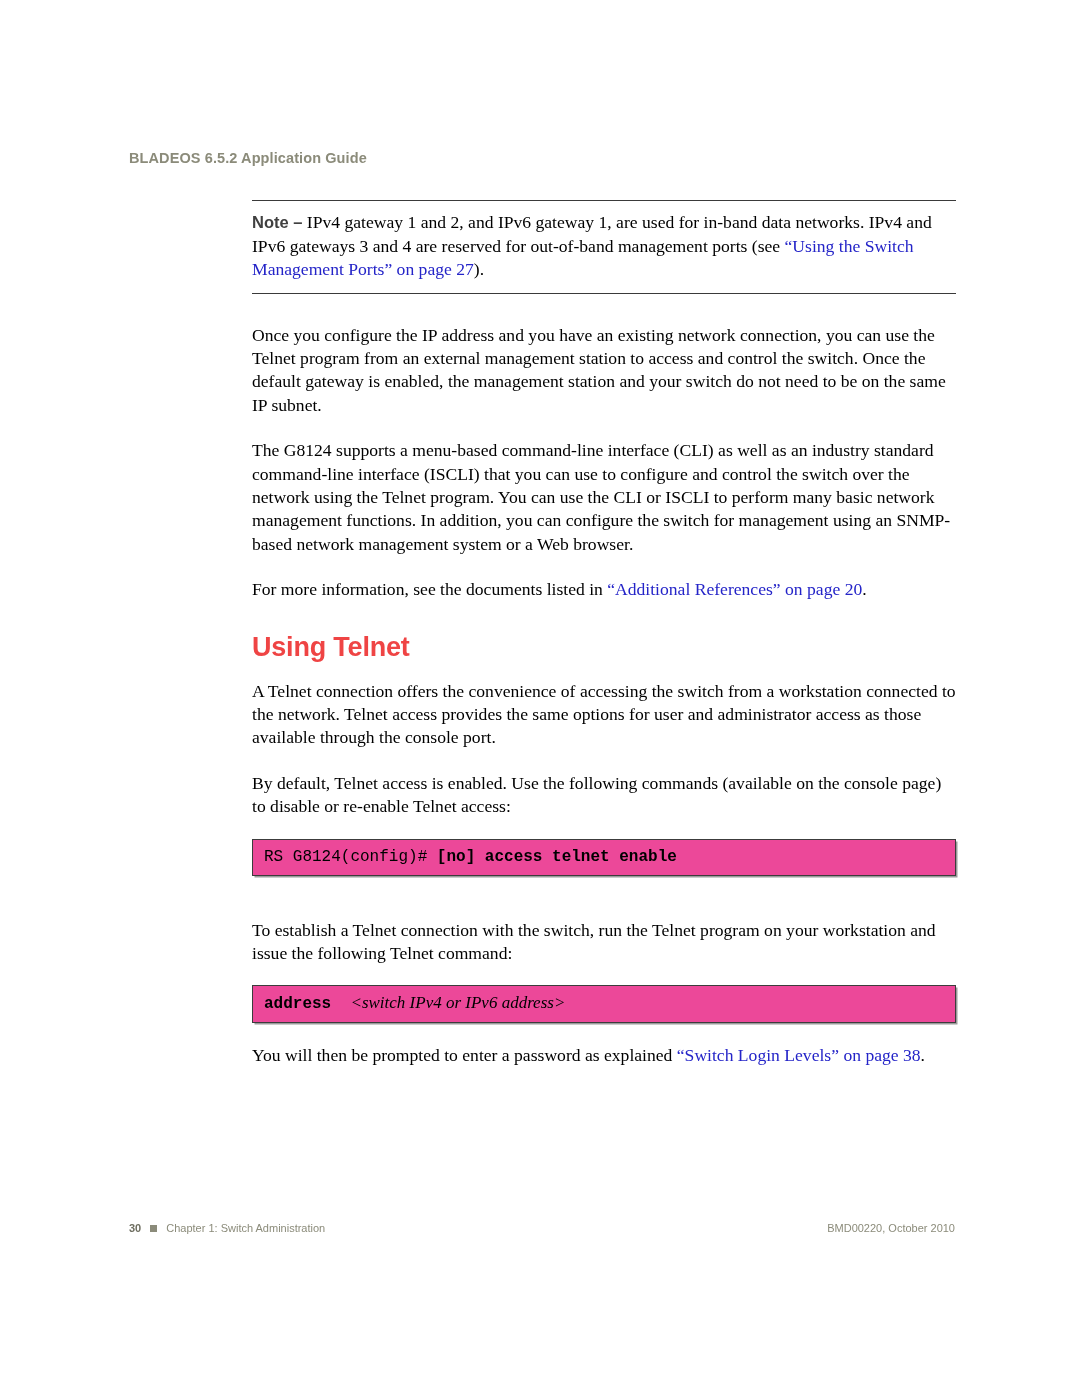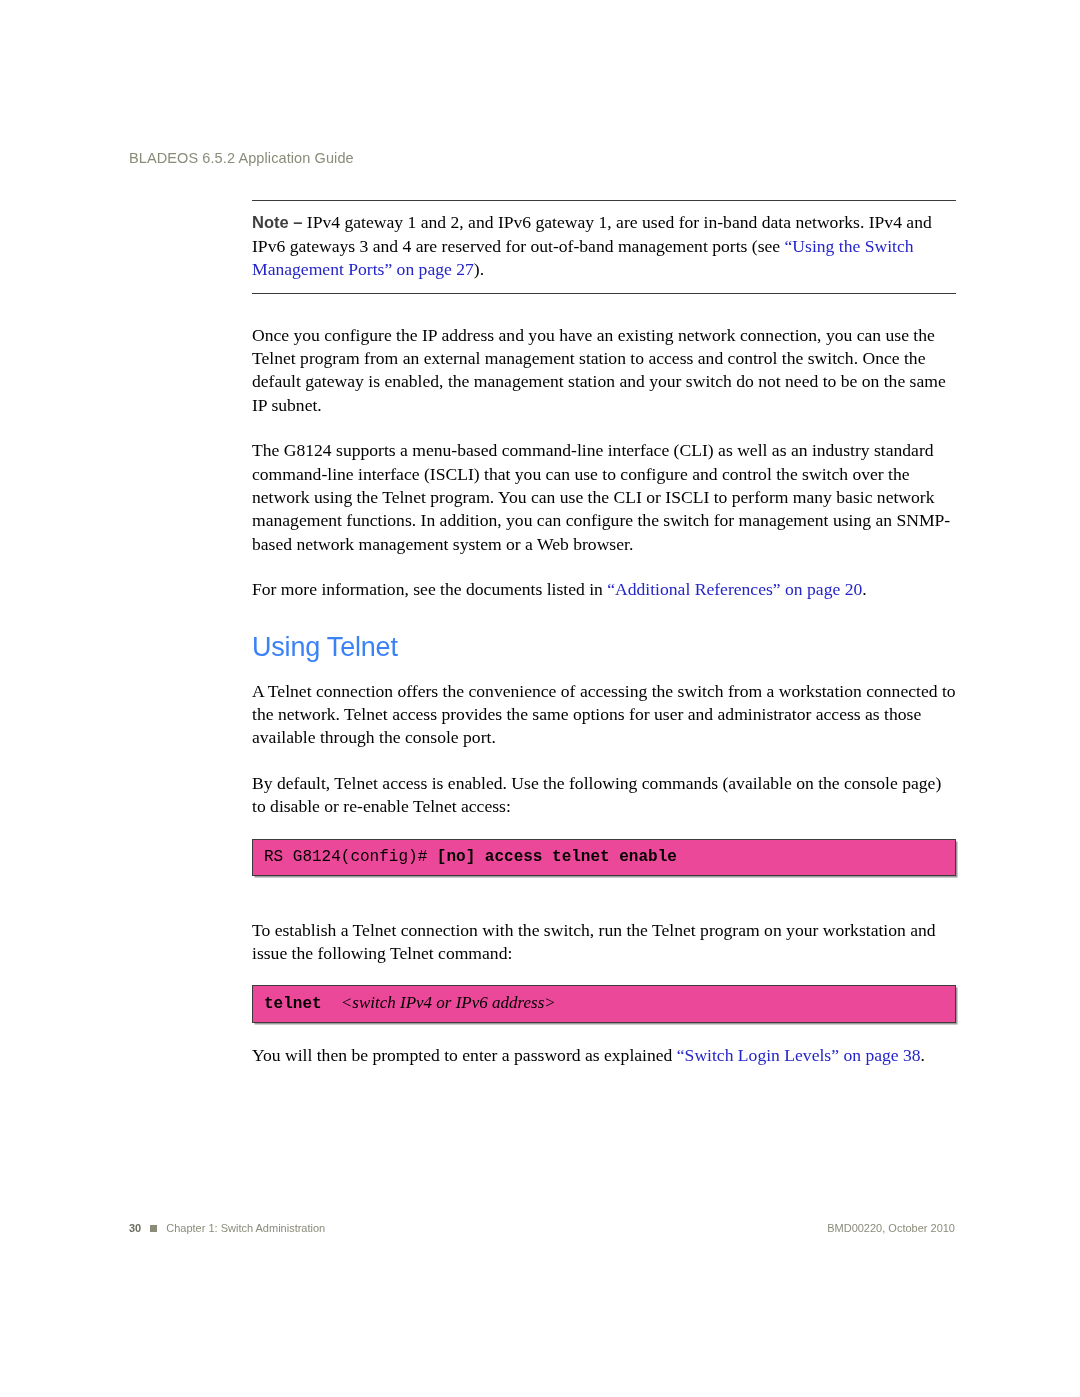--- a/index.html
+++ b/index.html
@@ -22,21 +22,21 @@
     width: 1080px;
     height: 1397px;
   }
 
   
   .running-header {
     position: absolute;
     left: 129px;
     top: 150px;
     font-family: "Liberation Sans", "DejaVu Sans", sans-serif;
-    font-weight: normal;
+    font-weight: bold;
     font-size: 14.5px;
     letter-spacing: 0.1px;
     color: #8b8b7a;
     white-space: nowrap;
   }
 
   
   .content {
     position: absolute;
     left: 252px;
@@ -72,23 +72,23 @@
     line-height: 23.4px;
     margin: 0;
     text-align: left;
   }
   .gap-lg { height: 24px; }
   .gap-md { height: 22px; }
 
   
   h2.section-title {
     font-family: "Liberation Sans", "DejaVu Sans", sans-serif;
-    font-weight: normal;
+    font-weight: bold;
     font-size: 27px;
-    color: #3b82f6;
+    color: #ef4444;
     margin: 0;
     padding: 0;
     letter-spacing: -0.2px;
     line-height: 32px;
   }
 
   
   .code-box {
     border: 1.4px solid #3c3c3c;
     background: #ec4899;
@@ -189,21 +189,21 @@
 
     <div style="height:21px"></div>
 
 
     <div class="gap-md"></div>
 
     <p class="body">To establish a Telnet connection with the switch, run the Telnet program on your workstation and issue the following Telnet command:</p>
 
     <div style="height:20px"></div>
 
-    <div class="code-box"><span class="cmd-bold">telnet</span><span>&nbsp;&nbsp;</span><span class="var-italic">&lt;switch IPv4 or IPv6 address&gt;</span></div>
+    <div class="code-box"><span class="cmd-bold">address</span><span>&nbsp;&nbsp;</span><span class="var-italic">&lt;switch IPv4 or IPv6 address&gt;</span></div>
 
     <div style="height:21px"></div>
 
     <p class="body"><span>You will then be prompted to enter a password as explained </span><span class="xref">“Switch Login Levels” on page 38</span><span>.</span></p>
 
   </div>
 
   <div class="footer">
     <div class="footer-left">
       <span class="footer-page">30</span>

